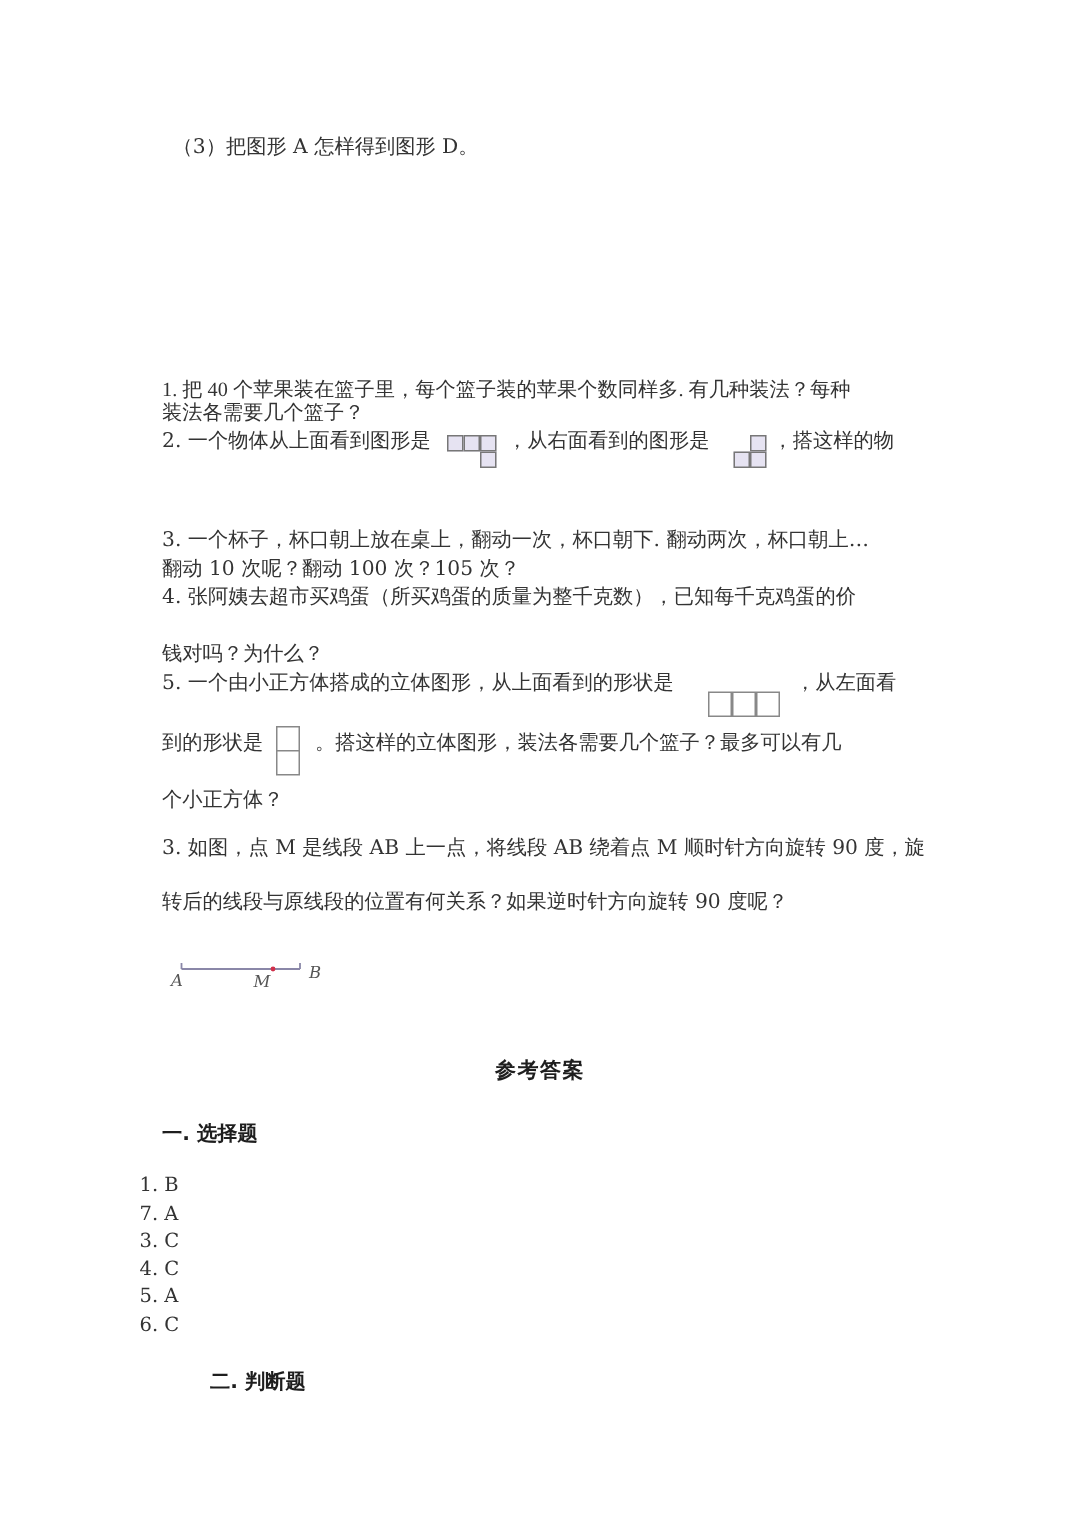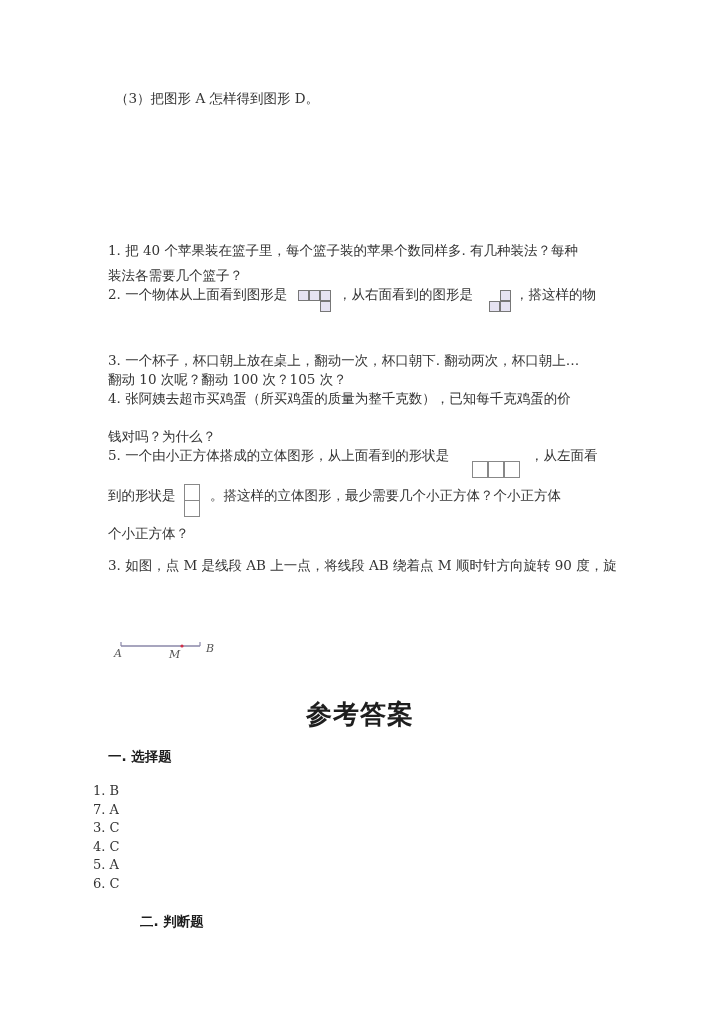--- a/index.html
+++ b/index.html
@@ -31,21 +31,21 @@
     .bold-sans {
       font-family: "DejaVu Sans", "Liberation Sans", sans-serif;
       font-weight: bold;
       color: #1e1e1e;
     }
     .section-heading {
       font-size: 13.5px;
       line-height: 20px;
     }
     .answer-title {
-      font-size: 26px;
+      font-size: 14px;
       line-height: 28px;
       letter-spacing: 1px;
     }
     .fig-cell {
       position: absolute;
       width: 11px;
       height: 11px;
       border: 1px solid #777;
       background: #e6e3f2;
       box-sizing: border-box;
@@ -64,21 +64,21 @@
     }
   </style>
 </head>
 <body>
 
 <div class="page">
 
   <div class="abs txt" style="left:115px; top:88px;">（3）把图形 A 怎样得到图形 D。</div>
 
 
-  <div class="abs txt" style="left:108px; top:240px;">1. 把 40 个苹果装在篮子里，每个篮子装的苹果个数同样多. 有几种装法？每种</div>
+  <div class="abs txt" style="left:108px; top:250px;font-family:Liberation Serif, serif;">1. 把 40 个苹果装在篮子里，每个篮子装的苹果个数同样多. 有几种装法？每种</div>
   <div class="abs txt" style="left:108px; top:265px;">装法各需要几个篮子？</div>
 
   <div class="abs txt" style="left:108px; top:284px;">2. 一个物体从上面看到图形是</div>
 
   <div class="abs" style="left:298px; top:290px; width:36px; height:24px;">
     <div class="fig-cell" style="left:0px; top:0px;"></div>
     <div class="fig-cell" style="left:11px; top:0px;"></div>
     <div class="fig-cell" style="left:22px; top:0px;"></div>
     <div class="fig-cell" style="left:22px; top:11px;"></div>
   </div>
@@ -103,24 +103,25 @@
     <div class="fig-cell plain" style="left:16px; top:0px;"></div>
     <div class="fig-cell plain" style="left:32px; top:0px;"></div>
   </div>
   <div class="abs txt" style="left:530px; top:445px;">，从左面看</div>
 
   <div class="abs txt" style="left:108px; top:485px;">到的形状是</div>
   <div class="abs" style="left:184px; top:484px; width:17px; height:33px;">
     <div class="fig-cell plain" style="left:0px; top:0px;"></div>
     <div class="fig-cell plain" style="left:0px; top:16px;"></div>
   </div>
-  <div class="abs txt" style="left:210px; top:485px;">。搭这样的立体图形，最少需要几个小正方体？个小正方体</div>
+  <div class="abs txt" style="left:210px; top:485px;">。搭这样的立体图形，装法各需要几个篮子？最多可以有几</div>
   <div class="abs txt" style="left:108px; top:523px;">个小正方体？</div>
 
   <div class="abs txt" style="left:108px; top:555px;">3. 如图，点 M 是线段 AB 上一点，将线段 AB 绕着点 M 顺时针方向旋转 90 度，旋</div>
+  <div class="abs txt" style="left:108px; top:591px;">转后的线段与原线段的位置有何关系？如果逆时针方向旋转 90 度呢？</div>
 
   <div class="abs" style="left:108px; top:636px; width:110px; height:26px;">
     <svg width="110" height="26" viewBox="0 0 110 26">
       <line x1="13" y1="10" x2="92" y2="10" stroke="#8a87a8" stroke-width="1.3"></line>
       <line x1="13" y1="6" x2="13" y2="10" stroke="#8a87a8" stroke-width="1.2"></line>
       <line x1="92" y1="6" x2="92" y2="10" stroke="#8a87a8" stroke-width="1.2"></line>
       <circle cx="74" cy="10" r="1.6" fill="#d0304a"></circle>
     </svg>
     <span class="abs" style="left:6px; top:11px; font-size:11px; font-style:italic; font-family:'DejaVu Serif', serif; color:#555;">A</span>
     <span class="abs" style="left:61px; top:12px; font-size:11px; font-style:italic; font-family:'DejaVu Serif', serif; color:#555;">M</span>

